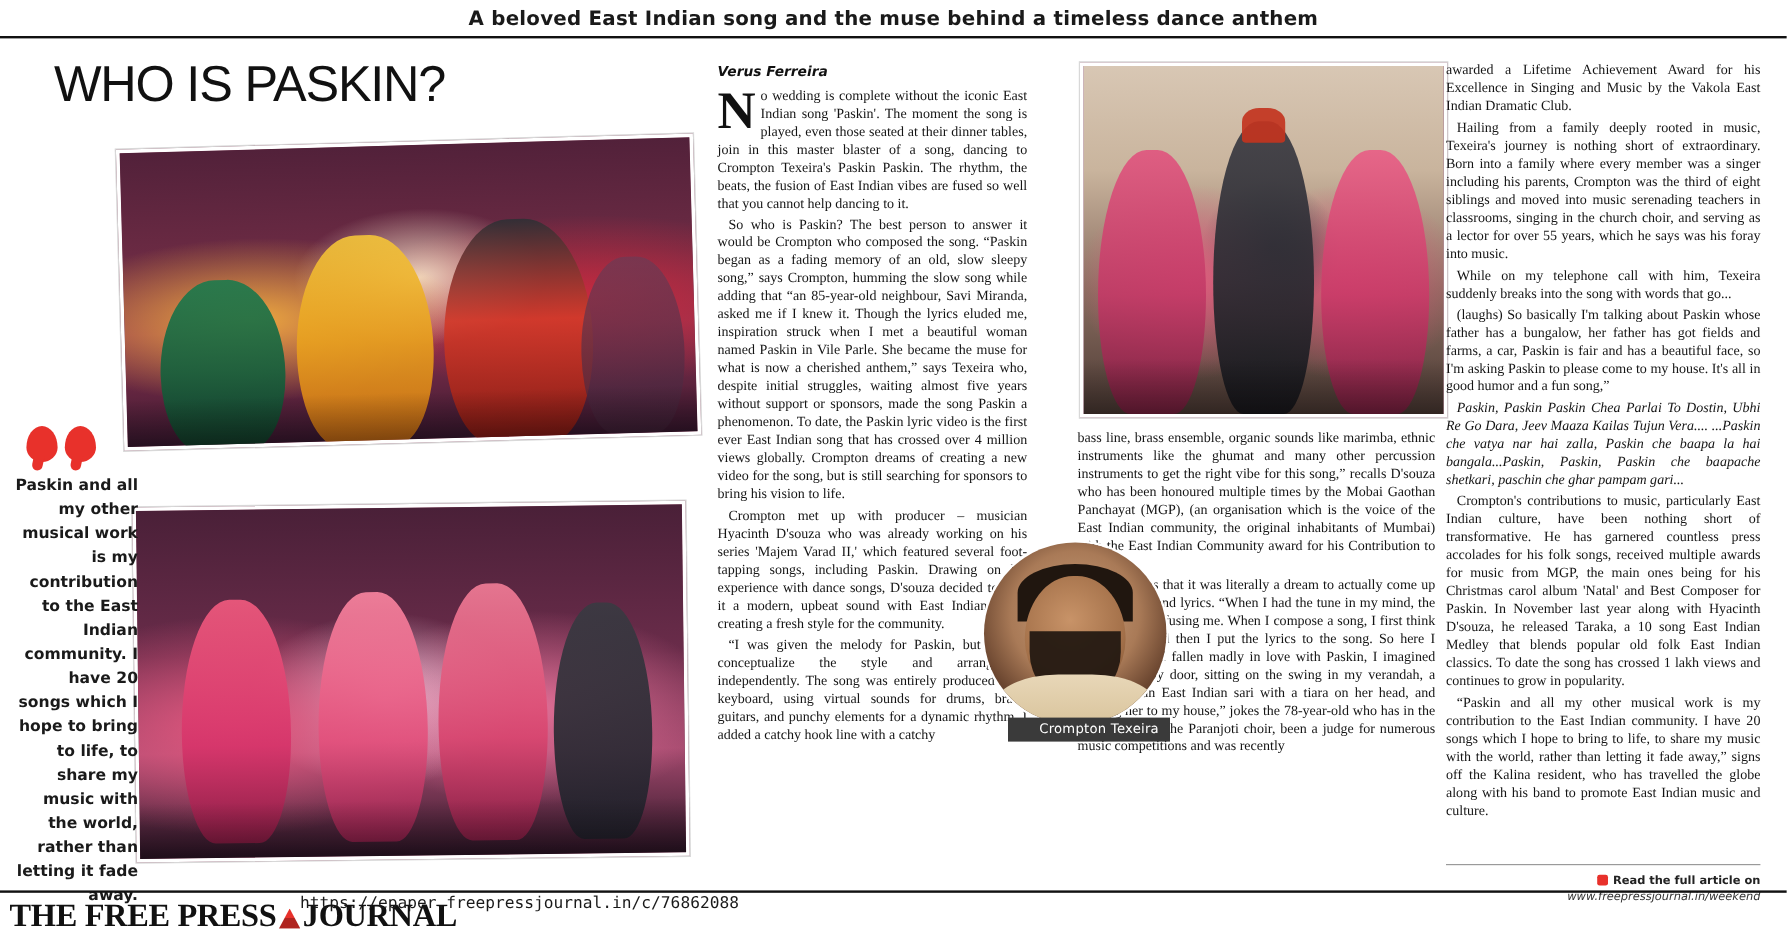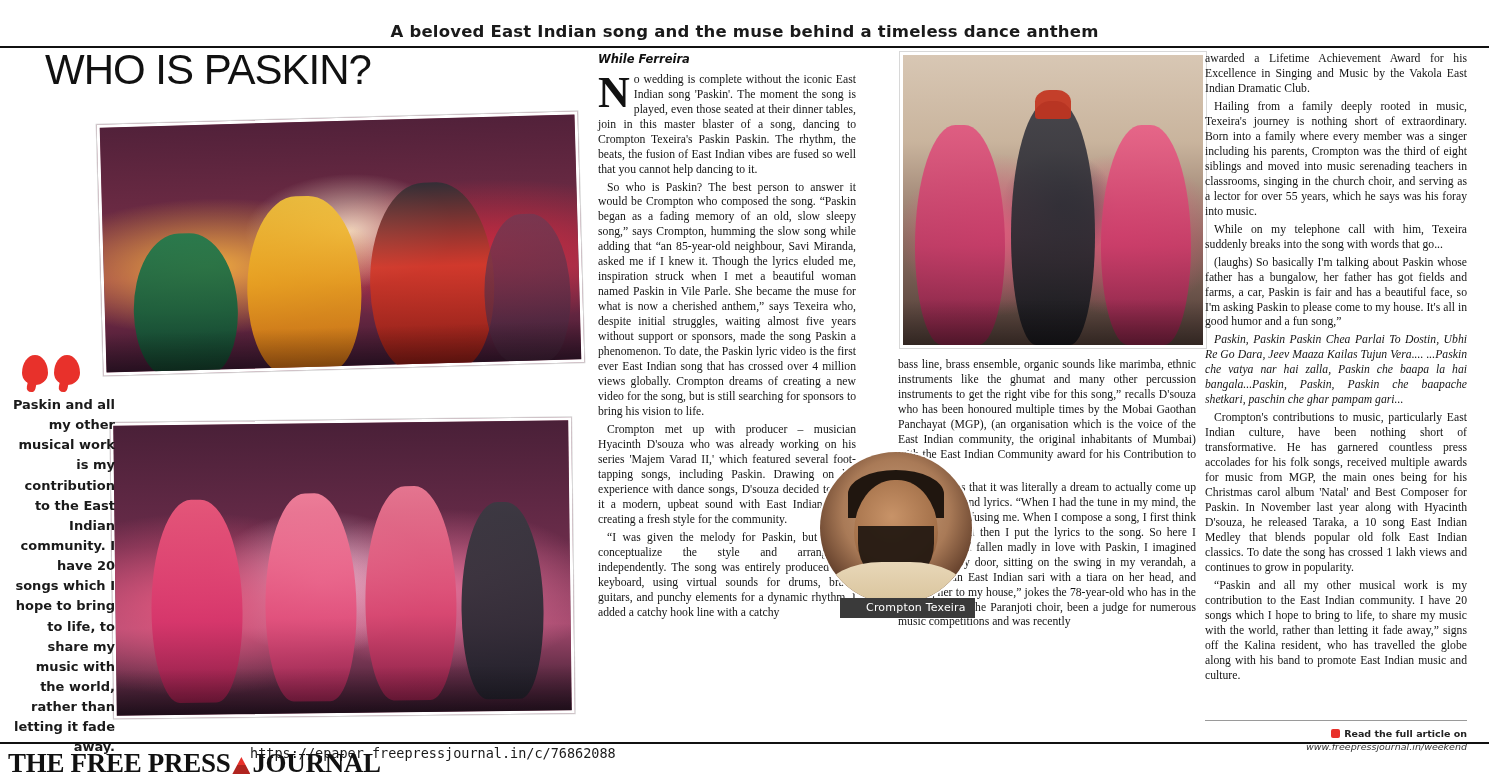--- a/index.html
+++ b/index.html
@@ -17,21 +17,21 @@
   .page {
     position: relative;
     width: 1489px;
     height: 778px;
     background: #ffffff;
   }
 
   
   .top-banner {
     position: absolute;
-    left: 0; top: 16px;
+    left: 0; top: 0;
     width: 1489px;
     height: 30px;
     border-bottom: 2px solid #111;
     display: flex;
     align-items: center;
     justify-content: center;
   }
   .top-banner-text {
     font-family: "DejaVu Sans", sans-serif;
     font-weight: bold;
@@ -361,21 +361,21 @@
     </div>
   </div>
 
   <div class="quote-marks">
     <span></span>
     <span></span>
   </div>
   <div class="pull-quote">Paskin and all my other musical work is my contribution to the East Indian community. I have 20 songs which I hope to bring to life, to share my music with the world, rather than letting it fade away.</div>
 
   <div class="col" id="col1">
-    <div class="byline">While Ferreira</div>
+    <div class="byline">Verus Ferreira</div>
     <p class="dropcap-para noind"><span class="dropcap">N</span><span>o wedding is complete without the iconic East Indian song 'Paskin'. The moment the song is played, even those seated at their dinner tables, join in this master blaster of a song, dancing to Crompton Texeira's Paskin Paskin. The rhythm, the beats, the fusion of East Indian vibes are fused so well that you cannot help dancing to it.</span></p>
     <p>So who is Paskin? The best person to answer it would be Crompton who composed the song. “Paskin began as a fading memory of an old, slow sleepy song,” says Crompton, humming the slow song while adding that “an 85-year-old neighbour, Savi Miranda, asked me if I knew it. Though the lyrics eluded me, inspiration struck when I met a beautiful woman named Paskin in Vile Parle. She became the muse for what is now a cherished anthem,” says Texeira who, despite initial struggles, waiting almost five years without support or sponsors, made the song Paskin a phenomenon. To date, the Paskin lyric video is the first ever East Indian song that has crossed over 4 million views globally. Crompton dreams of creating a new video for the song, but is still searching for sponsors to bring his vision to life.</p>
     <p>Crompton met up with producer – musician Hyacinth D'souza who was already working on his series 'Majem Varad II,' which featured several foot-tapping songs, including Paskin. Drawing on his experience with dance songs, D'souza decided to give it a modern, upbeat sound with East Indian beats, creating a fresh style for the community.</p>
     <p>“I was given the melody for Paskin, but had to conceptualize the style and arrangement independently. The song was entirely produced on a keyboard, using virtual sounds for drums, brass, guitars, and punchy elements for a dynamic rhythm. I added a catchy hook line with a catchy</p>
   </div>
 
   <div class="col" id="col2">
     <p class="noind"><span>bass line, brass ensemble, organic sounds like marimba, ethnic instruments like the ghumat and many other percussion instruments to get the right vibe for this song,” recalls D'souza who has been honoured multiple times by the Mobai Gaothan Panchayat (MGP), (an organisation which is the voice of the East Indian community, the original inhabitants of Mumbai) with the East Indian Community award for his Contribution to Music.</span></p>
     <p>Texeira says that it was literally a dream to actually come up with the tune and lyrics. “When I had the tune in my mind, the lyrics were confusing me. When I compose a song, I first think of the tune and then I put the lyrics to the song. So here I imagined I had fallen madly in love with Paskin, I imagined she was at my door, sitting on the swing in my verandah, a woman in an East Indian sari with a tiara on her head, and inviting her to my house,” jokes the 78-year-old who has in the past sung with the Paranjoti choir, been a judge for numerous music competitions and was recently</p>
   </div>

